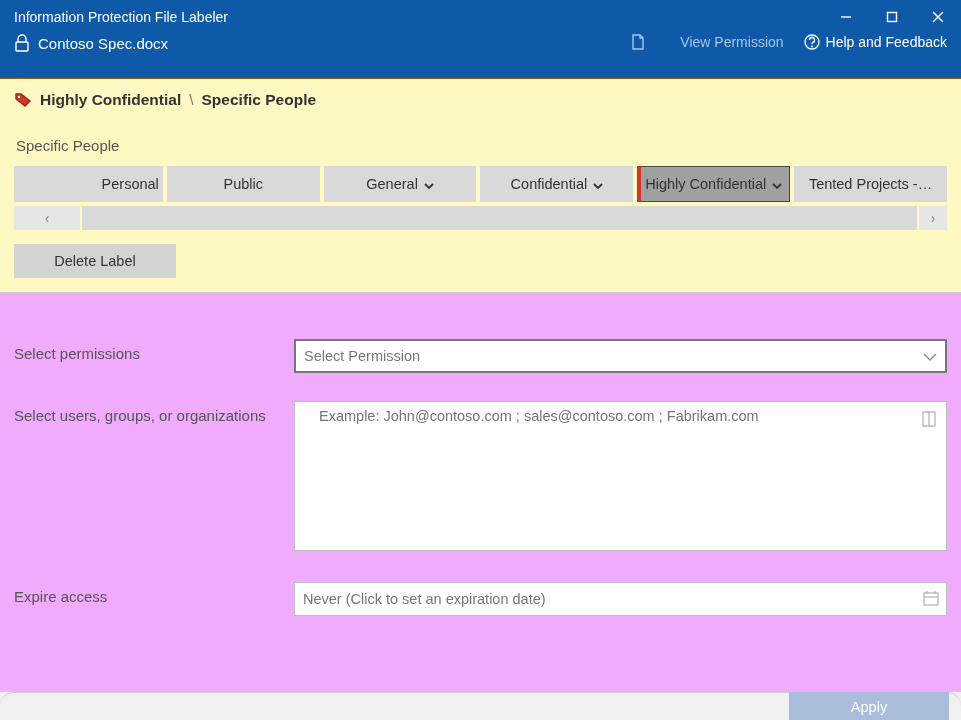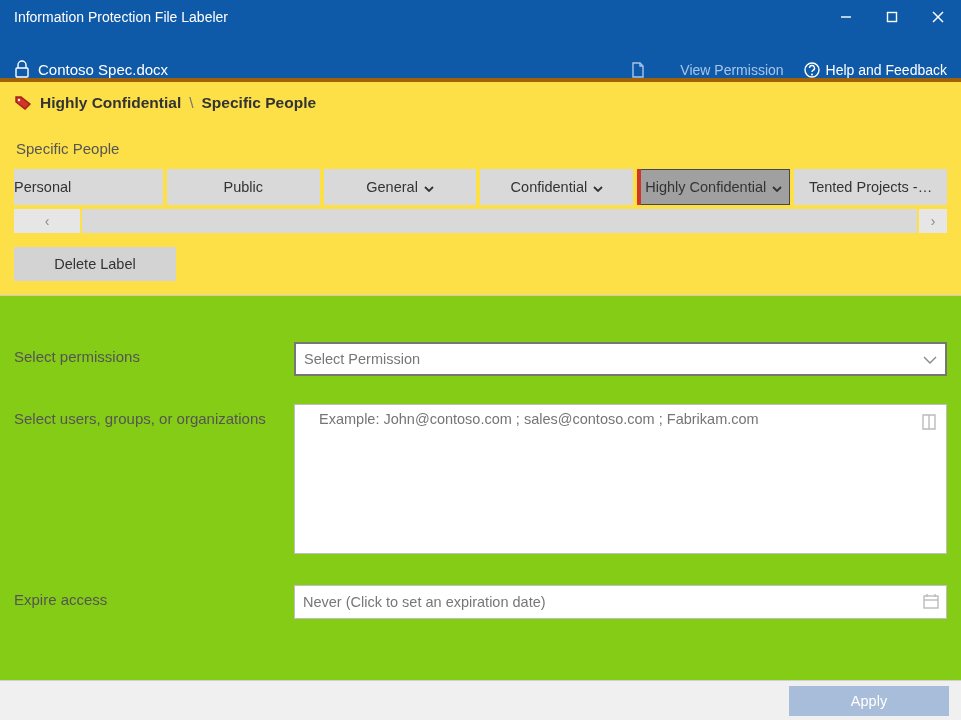--- a/index.html
+++ b/index.html
@@ -7,62 +7,62 @@
   body { background: #f0f0f0; display: flex; flex-direction: column; }
 
   
   .titlebar { background: #0f5aa8; color: #fff; height: 34px; display: flex; align-items: center; justify-content: space-between; padding-left: 14px; }
   .titlebar-title { font-size: 14px; }
   .win-controls { display: flex; height: 100%; }
   .win-btn { width: 46px; display: flex; align-items: center; justify-content: center; color: #fff; }
   .win-btn svg { display: block; }
 
   
-  .toolbar { background: #0f5aa8; color: #fff; height: 44px; display: flex; align-items: flex-end; padding: 0 14px; gap: 10px; }
+  .toolbar { background: #0f5aa8; color: #fff; height: 44px; display: flex; align-items: flex-start; padding: 0 14px; gap: 10px; }
   .toolbar-left { display: flex; align-items: center; gap: 8px; flex: 1; }
   .toolbar-right { display: flex; align-items: center; gap: 20px; }
   .tool-link { display: flex; align-items: center; gap: 6px; color: #fff; }
   .tool-link.dim { color: #a8c5e9; gap: 34px; }
 
   
-  .upper { background: #fde047; padding: 12px 14px 14px 14px; border-top: 4px solid #a16207; }
+  .upper { background: #fef9c3; padding: 12px 14px 14px 14px; border-top: 1px solid #a16207; }
   .breadcrumb { display: flex; align-items: center; gap: 8px; font-size: 15.5px; }
   .breadcrumb b { font-weight: 600; }
   .breadcrumb-sep { color: #777; }
 
   .sub-desc { margin-top: 28px; font-size: 15px; color: #555; margin-left: 2px; }
 
   .label-tabs { display: flex; gap: 4px; margin-top: 12px; }
   .label-tab { flex: 1; background: #d9d9d9; height: 36px; display: flex; align-items: center; justify-content: center; gap: 6px; font-size: 14.5px; color: #333; padding: 0 4px; white-space: nowrap; }
-  .label-tab.first { justify-content: flex-start; padding-left: 0; }
+  .label-tab.first { justify-content: flex-end; padding-left: 0; }
   .label-tab.selected { background: #a0a0a0; outline: 1px solid #474747; outline-offset: -1px; position: relative; }
   .label-tab.selected::before { content:""; position:absolute; left:0; top:0; bottom:0; width:4px; background:#d13528; }
   .caret { display:inline-block; }
 
   .pager { display:flex; align-items:center; margin-top: 4px; height:24px; }
   .pager-arrow { width: 66px; height:24px; display:flex; align-items:center; justify-content:center; color:#888; background:#e6e6e6;}
   .pager-line { flex:1; height:24px; background:#d9d9d9; margin:0 2px; }
 
   .delete-btn { margin-top: 14px; background:#d3d3d3; border:none; height:34px; width:162px; font-size:14.5px; color:#333; text-align:center; }
 
-  .lower { background:#84cc16; border-top:1px solid #ccc; padding: 46px 14px 12px 14px; flex:1; }
+  .lower { background:#f0abfc; border-top:1px solid #ccc; padding: 46px 14px 12px 14px; flex:1; }
 
   .form-row { display:flex; align-items:flex-start; margin-bottom: 28px; }
   .form-label { width: 280px; padding-top: 6px; font-size:15px; color:#555; }
   .form-field { flex:1; position:relative; }
 
   .select-box { width:100%; height:34px; border:2px solid #767676; display:flex; align-items:center; padding:0 30px 0 8px; font-size:14.5px; color:#777; background:#fff; }
   .select-box .chev { position:absolute; right:10px; top:50%; transform:translateY(-50%); color:#888; }
 
   .users-box { width:100%; height:150px; border:1px solid #bfbfbf; padding:6px 34px 6px 24px; font-size:14.5px; color:#9a9a9a; background:#fff; resize:none; font-family:inherit; }
   .field-icon { position:absolute; right:8px; top:10px; color:#aaa; }
 
   .expire-box { width:100%; height:34px; border:1px solid #bfbfbf; display:flex; align-items:center; padding:0 30px 0 8px; font-size:14.5px; color:#777; background:#fff; }
 
-  .footer { border-top:1px solid #d0d0d0; background:#f0f0f0; height:40px; display:flex; align-items:center; justify-content:flex-end; padding-right:12px; gap:10px; }
+  .footer { border-top:1px solid #d0d0d0; background:#f0f0f0; height:28px; display:flex; align-items:center; justify-content:flex-end; padding-right:12px; gap:10px;border-radius:16px; }
   .footer-btn { width:160px; height:30px; border:none; font-size:14.5px; }
   .footer-btn.apply { background:#a7bdd9; color:#fff; }
   .footer-btn.close { background:#d9d9d9; color:#333; }
 
   svg { stroke: currentColor; fill: none; stroke-width: 1.4; }
 </style>
 </head>
 <body>
 
 <div class="titlebar">

